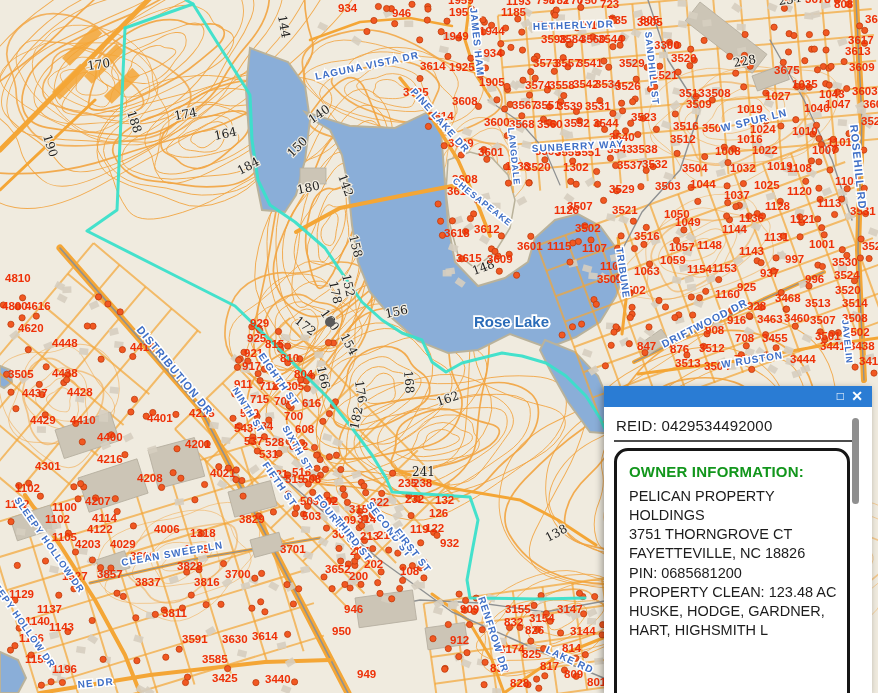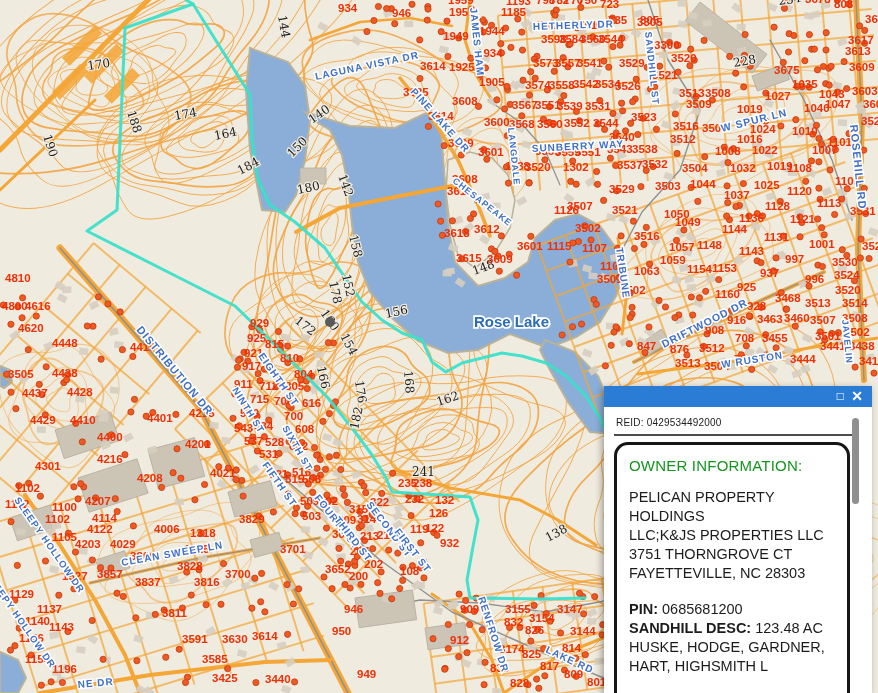--- a/index.html
+++ b/index.html
@@ -4,26 +4,26 @@
 <style>
   html,body{margin:0;padding:0}
   .stage{position:relative;width:878px;height:693px;overflow:hidden;background:#f0ebdf;font-family:"Liberation Sans",sans-serif}
   .stage svg{display:block}
   .popup{position:absolute;left:604px;top:386px;width:268px;height:307px;background:#ffffff;box-shadow:-2px 2px 7px rgba(0,0,0,.35);overflow:hidden}
   .popup-bar{height:21px;background:#2a7cd4;position:relative}
   .win-icon{position:absolute;top:1px;color:#fff;font-weight:bold;cursor:pointer;line-height:19px}
   .win-max{right:28px;font-size:12px}
   .win-close{right:9px;font-size:14px}
   .popup-body{padding:8px 10px 0 10px;color:#1c1c1c}
-  .reid{font-size:10px;letter-spacing:.2px;margin:2px 0 6px 2px;white-space:nowrap}
+  .reid{font-size:15px;letter-spacing:.2px;margin:2px 0 6px 2px;white-space:nowrap}
   .popup hr{border:none;border-top:2px solid #4d4d4d;margin:0 4px 6px 0}
   .owner-box{margin:4px 12px 0 0;border:3px solid #161616;border-radius:14px;padding:11px 8px 12px 12px;font-size:14.5px;line-height:19px;height:400px}
-  .owner-title{color:#12961c;font-weight:normal;font-size:15px;margin-bottom:13px;letter-spacing:.2px}
-  .owner-lines{margin-bottom:17px}
-  .kv b{font-weight:bold}
+  .owner-title{color:#12961c;font-weight:bold;font-size:15px;margin-bottom:6px;letter-spacing:.2px}
+  .owner-lines{margin-bottom:1px}
+  .kv b{font-weight:normal}
   .scroll-thumb{position:absolute;left:248px;top:32px;width:7px;height:86px;background:#8f8f8f;border-radius:4px;cursor:pointer}
 </style>
 </head>
 <body>
 
 <div class="stage">
   <div>
     <svg id="map" width="878" height="693" viewBox="0 0 878 693">
         <rect x="0" y="0" width="878" height="693" fill="#f0ebdf"></rect>
         <path d="M26.8,2.9 Q27.9,5.9 22.0,7.3 Q16.0,8.8 10.6,9.3 Q5.2,9.9 0.0,9.9 Q-5.2,9.9 -10.6,9.3 Q-16.0,8.8 -22.0,7.3 Q-27.9,5.9 -26.8,2.9 Q-25.6,0.0 -21.9,-1.9 Q-18.2,-3.8 -17.1,-6.3 Q-15.9,-8.7 -11.1,-10.4 Q-6.2,-12.0 0.0,-12.0 Q6.2,-12.0 11.1,-10.3 Q15.9,-8.7 17.1,-6.3 Q18.2,-3.8 21.9,-1.9 Q25.6,0.0 26.8,2.9 Z" fill="none" stroke="#f2a440" stroke-width="0.9" opacity="0.9" transform="translate(150 60) rotate(-28)"></path>
@@ -1540,24 +1540,23 @@
       <span class="win-icon win-max">□</span>
       <span class="win-icon win-close">✕</span>
     </div>
     <div class="popup-body">
       <div class="reid"><span>REID:</span> <span>0429534492000</span></div>
       <hr>
       <div class="owner-box">
         <div class="owner-title">OWNER INFORMATION:</div>
         <div class="owner-lines">
           <div>PELICAN PROPERTY HOLDINGS</div>
-          <div>LLC;K&amp;JS PROPERTIES LLC</div>
           <div>3751 THORNGROVE CT</div>
-          <div>FAYETTEVILLE, NC 28303</div>
+          <div>FAYETTEVILLE, NC 18826</div>
         </div>
         <div class="kv"><b>PIN:</b> <span>0685681200</span></div>
-        <div class="kv"><b>SANDHILL DESC:</b> <span>123.48 AC HUSKE, HODGE, GARDNER, HART, HIGHSMITH L</span></div>
+        <div class="kv"><b>PROPERTY CLEAN:</b> <span>123.48 AC HUSKE, HODGE, GARDNER, HART, HIGHSMITH L</span></div>
 
       </div>
     </div>
     <div class="scroll-thumb"></div>
   </div>
 </div>
 
 </body></html>

